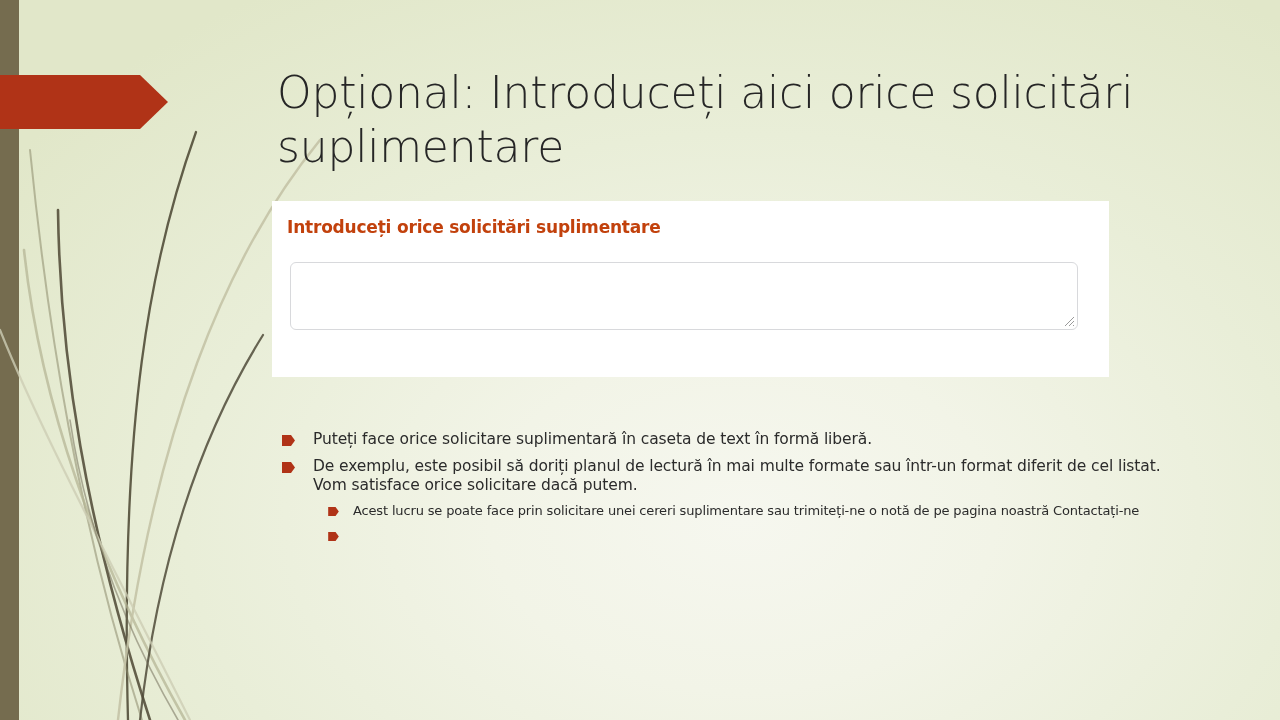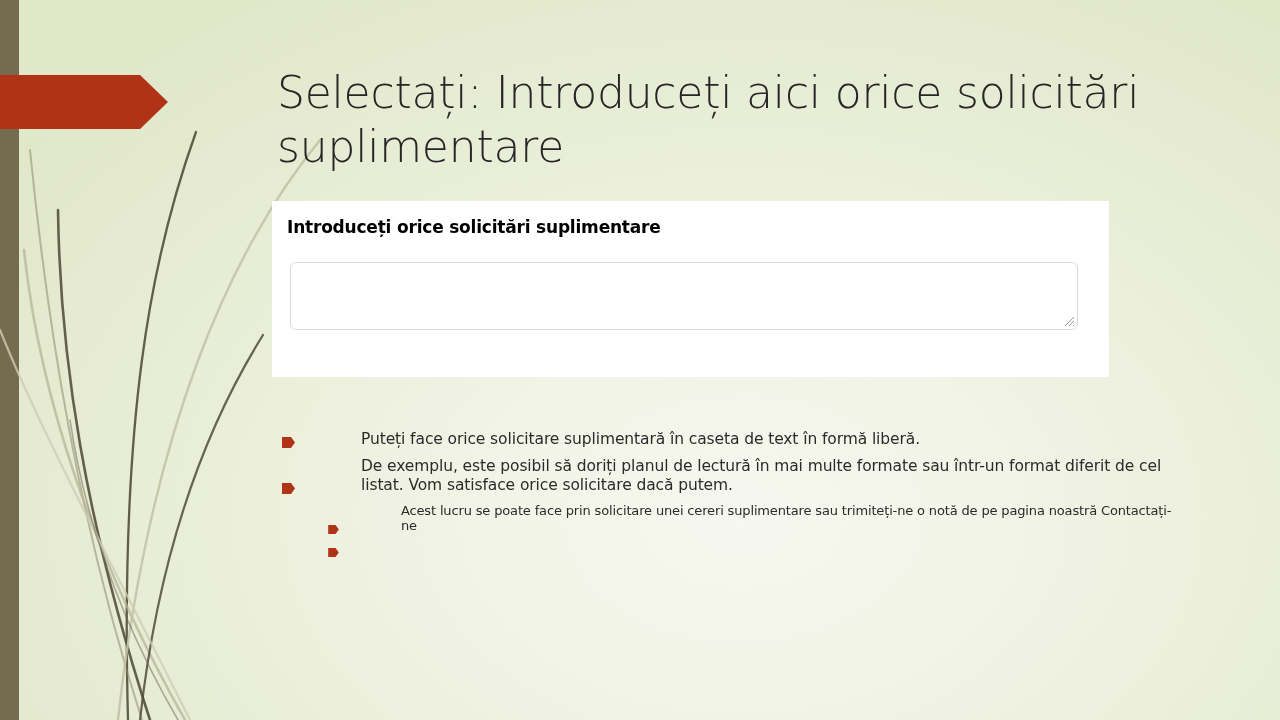--- a/index.html
+++ b/index.html
@@ -59,21 +59,21 @@
     width: 837px;
     height: 176px;
     background: #ffffff;
   }
   .form-label {
     position: absolute;
     left: 15px;
     top: 16px;
     font-size: 17px;
     font-weight: bold;
-    color: #000000;
+    color: #c2410c;
     font-family: "DejaVu Sans", sans-serif;
     letter-spacing: -0.2px;
   }
   .form-textarea-wrap {
     position: absolute;
     left: 18px;
     top: 61px;
     width: 788px;
     height: 68px;
   }
@@ -102,23 +102,22 @@
 
   
   .bullets {
     position: absolute;
     left: 282px;
     top: 430px;
     width: 905px;
   }
   .bullet-row {
     display: flex;
-    align-items: flex-end;
+    align-items: flex-start;
     margin-bottom: 9px;
-    gap: 48px;
   }
   .bullet-row.sub {
     margin-left: 46px;
     margin-bottom: 10px;
   }
   .bullet-glyph {
     flex: 0 0 auto;
     margin-top: 5px;
     margin-right: 18px;
   }
@@ -157,21 +156,21 @@
       <path d="M 263 335 C 210 420, 160 540, 140 720" stroke="#4f4a38" stroke-width="2.2" opacity="0.85"></path>
       <path d="M 0 330 C 40 430, 110 560, 190 720" stroke="#cdcdb4" stroke-width="2.2" opacity="0.8"></path>
       <path d="M 70 420 C 85 520, 120 620, 178 720" stroke="#6a6450" stroke-width="1.6" opacity="0.5"></path>
     </g>
   </svg>
 
   <svg class="banner-arrow" viewBox="0 0 168 54" preserveAspectRatio="none">
     <polygon points="0,0 140,0 168,27 140,54 0,54" fill="#b03317"></polygon>
   </svg>
 
-  <div class="slide-title">Selectați: Introduceți aici orice solicitări suplimentare</div>
+  <div class="slide-title">Opțional: Introduceți aici orice solicitări suplimentare</div>
 
   <div class="form-card">
     <div class="form-label">Introduceți orice solicitări suplimentare</div>
     <div class="form-textarea-wrap">
       <textarea class="form-textarea" placeholder="" style=""></textarea>
       <svg class="resize-grip" viewBox="0 0 12 12">
         <g stroke="#9a9a9a" stroke-width="1">
           <line x1="11" y1="2" x2="2" y2="11"></line>
           <line x1="11" y1="6" x2="6" y2="11"></line>
           <line x1="11" y1="10" x2="10" y2="11"></line>

